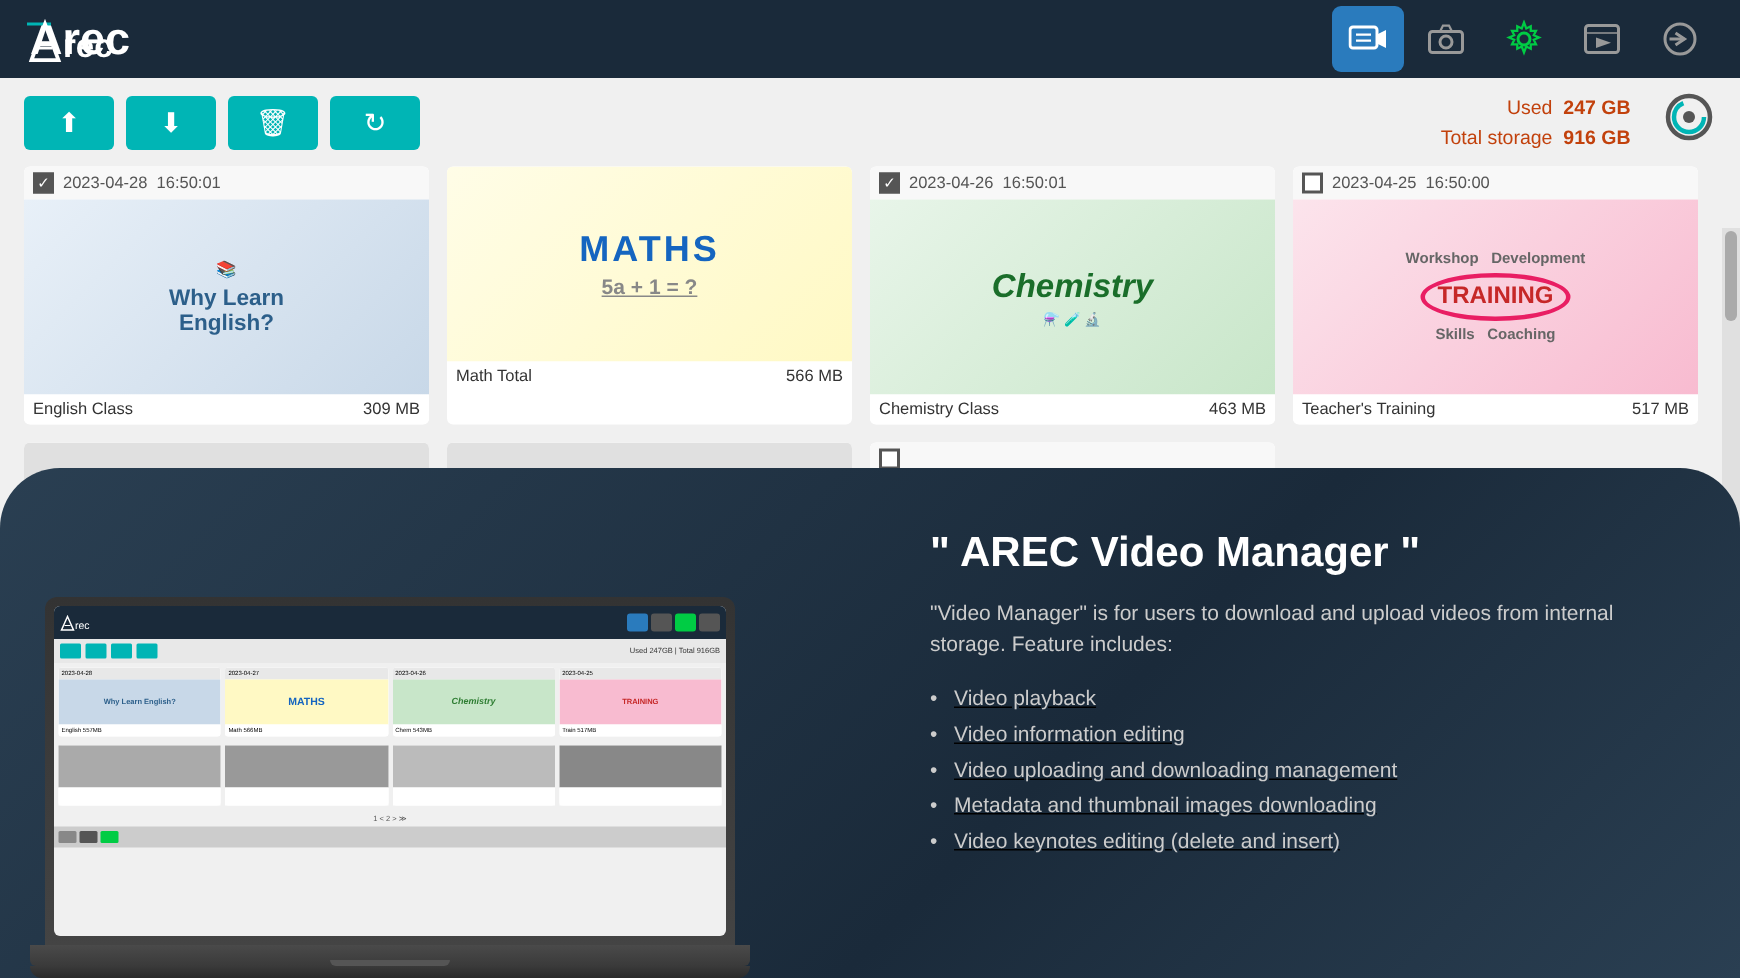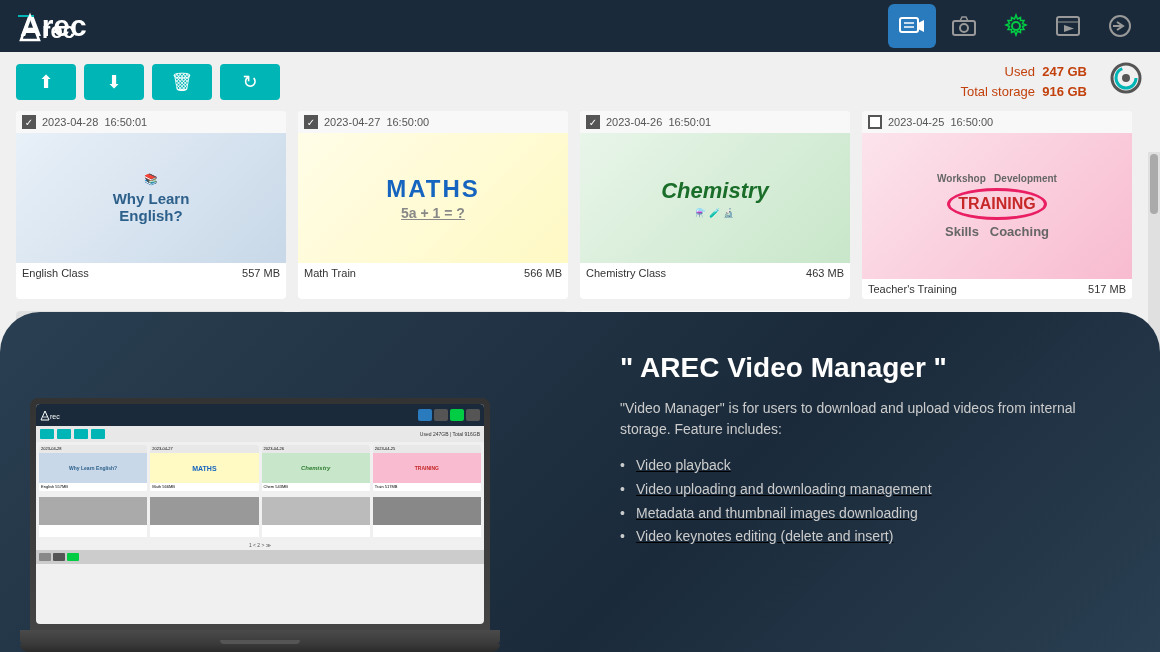--- a/index.html
+++ b/index.html
@@ -168,21 +168,21 @@
       align-items: center;
       justify-content: center;
       font-size: 18px;
       font-weight: bold;
       color: #2e7d32;
       flex-direction: column;
     }
     .thumb-training {
       background: linear-gradient(135deg, #fce4ec 0%, #f8bbd0 100%);
       width: 100%;
-      height: 146px;
+      height: 130px;
       display: flex;
       align-items: center;
       justify-content: center;
       font-size: 12px;
       font-weight: bold;
       color: #c62828;
     }
 
     .video-info {
       display: flex;
@@ -538,35 +538,31 @@
       <div class="video-card-header">
         <div class="video-checkbox checked"></div>
         <span>2023-04-28&nbsp;&nbsp;16:50:01</span>
       </div>
       <div class="thumb-english">
         <div style="font-size:11px;color:#5588aa;margin-bottom:4px;">📚</div>
         <div style="font-size:15px;font-weight:bold;color:#2c5f8a;text-align:center;">Why Learn<br>English?</div>
       </div>
       <div class="video-info">
         <span>English Class</span>
-        <span>557 MB</span>
+        <span>309 MB</span>
       </div>
     </div>
 
     <div class="video-card">
-      <div class="video-card-header">
-        <div class="video-checkbox checked"></div>
-        <span>2023-04-27&nbsp;&nbsp;16:50:00</span>
-      </div>
       <div class="thumb-math">
         <div style="font-size:24px;font-weight:900;color:#1565c0;letter-spacing:2px;">MATHS</div>
         <div style="font-size:14px;color:#888;margin-top:2px;text-decoration:underline;">5a + 1 = ?</div>
       </div>
       <div class="video-info">
-        <span>Math Train</span>
+        <span>Math Total</span>
         <span>566 MB</span>
       </div>
     </div>
 
     <div class="video-card">
       <div class="video-card-header">
         <div class="video-checkbox checked"></div>
         <span>2023-04-26&nbsp;&nbsp;16:50:01</span>
       </div>
       <div class="thumb-chem">
@@ -581,21 +577,21 @@
 
     <div class="video-card">
       <div class="video-card-header">
         <div class="video-checkbox"></div>
         <span>2023-04-25&nbsp;&nbsp;16:50:00</span>
       </div>
       <div class="thumb-training">
         <div style="text-align:center;">
           <div style="font-size:10px;color:#666;margin-bottom:4px;">Workshop &nbsp; Development</div>
           <div style="font-size:16px;font-weight:bold;color:#c62828;border:3px solid #e91e63;padding:4px 8px;border-radius:50%;display:inline-block;">TRAINING</div>
-          <div style="font-size:13px;color:#666;margin-top:4px;">Skills &nbsp; Coaching</div>
+          <div style="font-size:10px;color:#666;margin-top:4px;">Skills &nbsp; Coaching</div>
         </div>
       </div>
       <div class="video-info">
         <span>Teacher's Training</span>
         <span>517 MB</span>
       </div>
     </div>
   </div>
 
   <div class="video-grid" style="margin-right:12px;margin-top:0;">
@@ -699,20 +695,21 @@
         <div class="laptop-base"></div>
         <div class="laptop-stand"></div>
       </div>
     </div>
 
     <div class="promo-text">
       <div class="promo-title">" AREC Video Manager "</div>
       <p class="promo-desc">"Video Manager" is for users to download and upload videos from internal storage. Feature includes:</p>
       <ul class="promo-features">
         <li>Video playback</li>
+        <li>Video information editing</li>
         <li>Video uploading and downloading management</li>
         <li>Metadata and thumbnail images downloading</li>
         <li>Video keynotes editing (delete and insert)</li>
       </ul>
     </div>
   </div>
 
 </div>
 
 </body></html>

